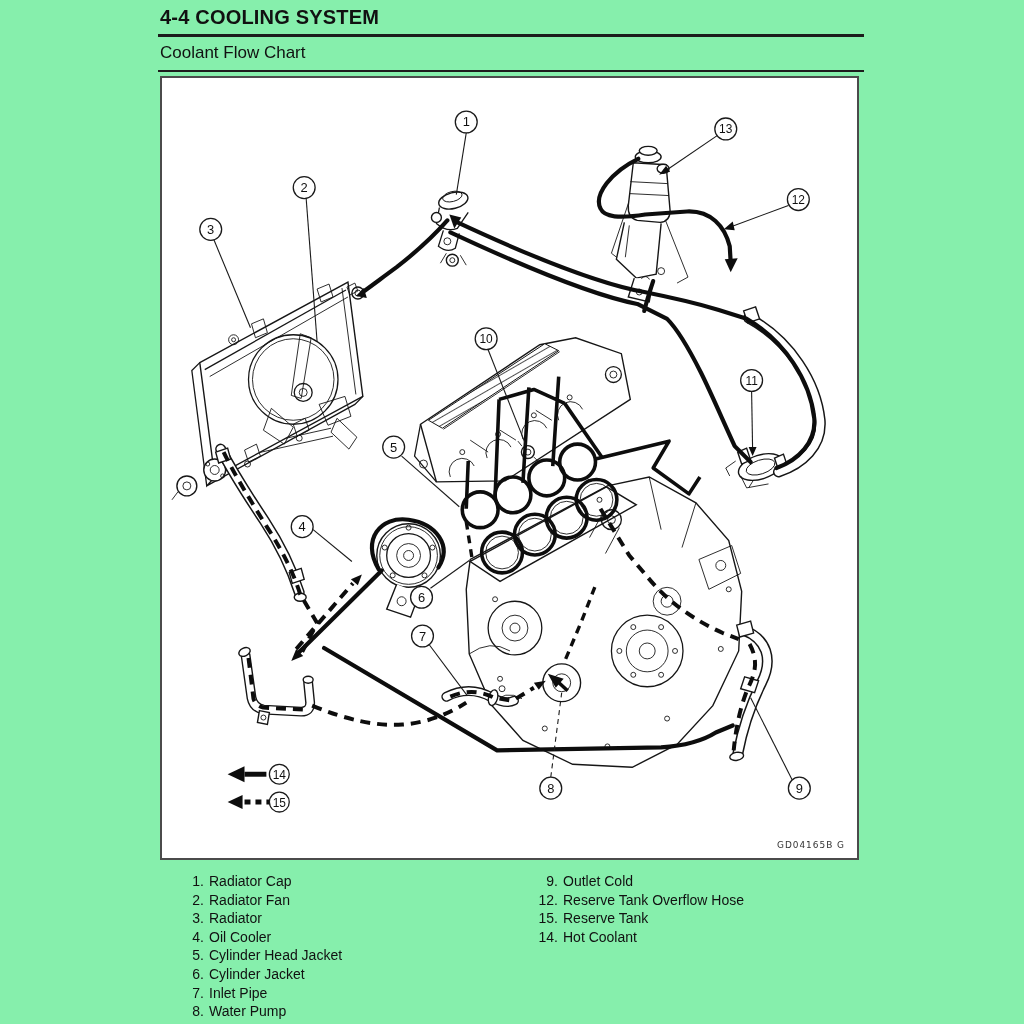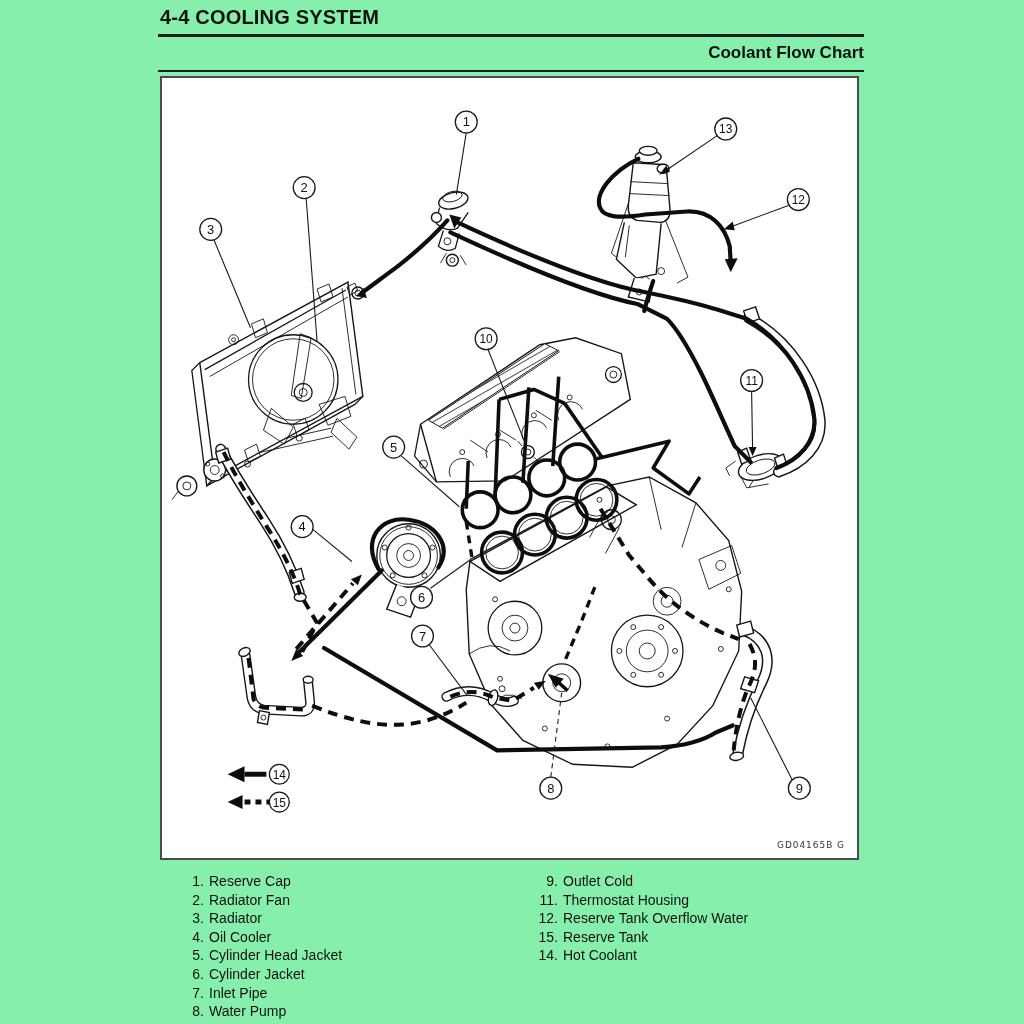--- a/index.html
+++ b/index.html
@@ -1,22 +1,22 @@
 <!DOCTYPE html>
 <html><head>
 <meta charset="utf-8">
 <style>
   html,body{margin:0;padding:0;background:#fff;}
   .page{position:relative;width:1024px;height:1024px;background:#86efac;
         font-family:"Liberation Sans",sans-serif;color:#111;overflow:hidden;}
   .hdr{position:absolute;left:158px;top:6px;width:706px;}
   .hdr h1{font-size:20px;font-weight:bold;margin:0;padding:0 0 5px 2px;
           border-bottom:3px solid #1c1c1c;letter-spacing:.2px;}
-  .hdr h2{font-size:17px;font-weight:bold;margin:6px 0 0;padding:0 0 7px 2px;
-          border-bottom:2px solid #1c1c1c;text-align:right;}
+  .hdr h2{font-size:17px;font-weight:normal;margin:6px 0 0;padding:0 0 7px 2px;
+          border-bottom:2px solid #1c1c1c;}
   .fig{position:absolute;left:160px;top:76px;width:699px;height:784px;
        border:2px solid #4b4b4b;box-sizing:border-box;background:#fff;}
   .fig svg{display:block;width:100%;height:100%;}
   .legend{position:absolute;left:160px;top:872px;width:704px;display:flex;
           font-size:14px;line-height:18.6px;}
   .legend ul{list-style:none;margin:0;padding:0;}
   .colL{width:332px;}
   .colR{width:372px;}
   .legend li{display:flex;}
   .colL .num{width:44px;text-align:right;padding-right:5px;white-space:pre;}
@@ -393,21 +393,21 @@
       </g>
 
       <text class="code" x="847" y="850">GD04165B G</text>
     </svg>
   </div>
 
   <div class="legend">
     <ul class="colL">
       <li>
           <span class="num">1.</span>
-          <span class="lab">Reserve Cap</span>
+          <span class="lab">Radiator Cap</span>
         </li>
       <li>
           <span class="num">2.</span>
           <span class="lab">Radiator Fan</span>
         </li>
       <li>
           <span class="num">3.</span>
           <span class="lab">Radiator</span>
         </li>
       <li>
@@ -430,26 +430,22 @@
           <span class="num">8.</span>
           <span class="lab">Water Pump</span>
         </li>
     </ul>
     <ul class="colR">
       <li>
           <span class="num">9.</span>
           <span class="lab">Outlet Cold</span>
         </li>
       <li>
-          <span class="num">11.</span>
-          <span class="lab">Thermostat Housing</span>
-        </li>
-      <li>
           <span class="num">12.</span>
-          <span class="lab">Reserve Tank Overflow Water</span>
+          <span class="lab">Reserve Tank Overflow Hose</span>
         </li>
       <li>
           <span class="num">15.</span>
           <span class="lab">Reserve Tank</span>
         </li>
       <li>
           <span class="num">14.</span>
           <span class="lab">Hot Coolant</span>
         </li>
     </ul>

